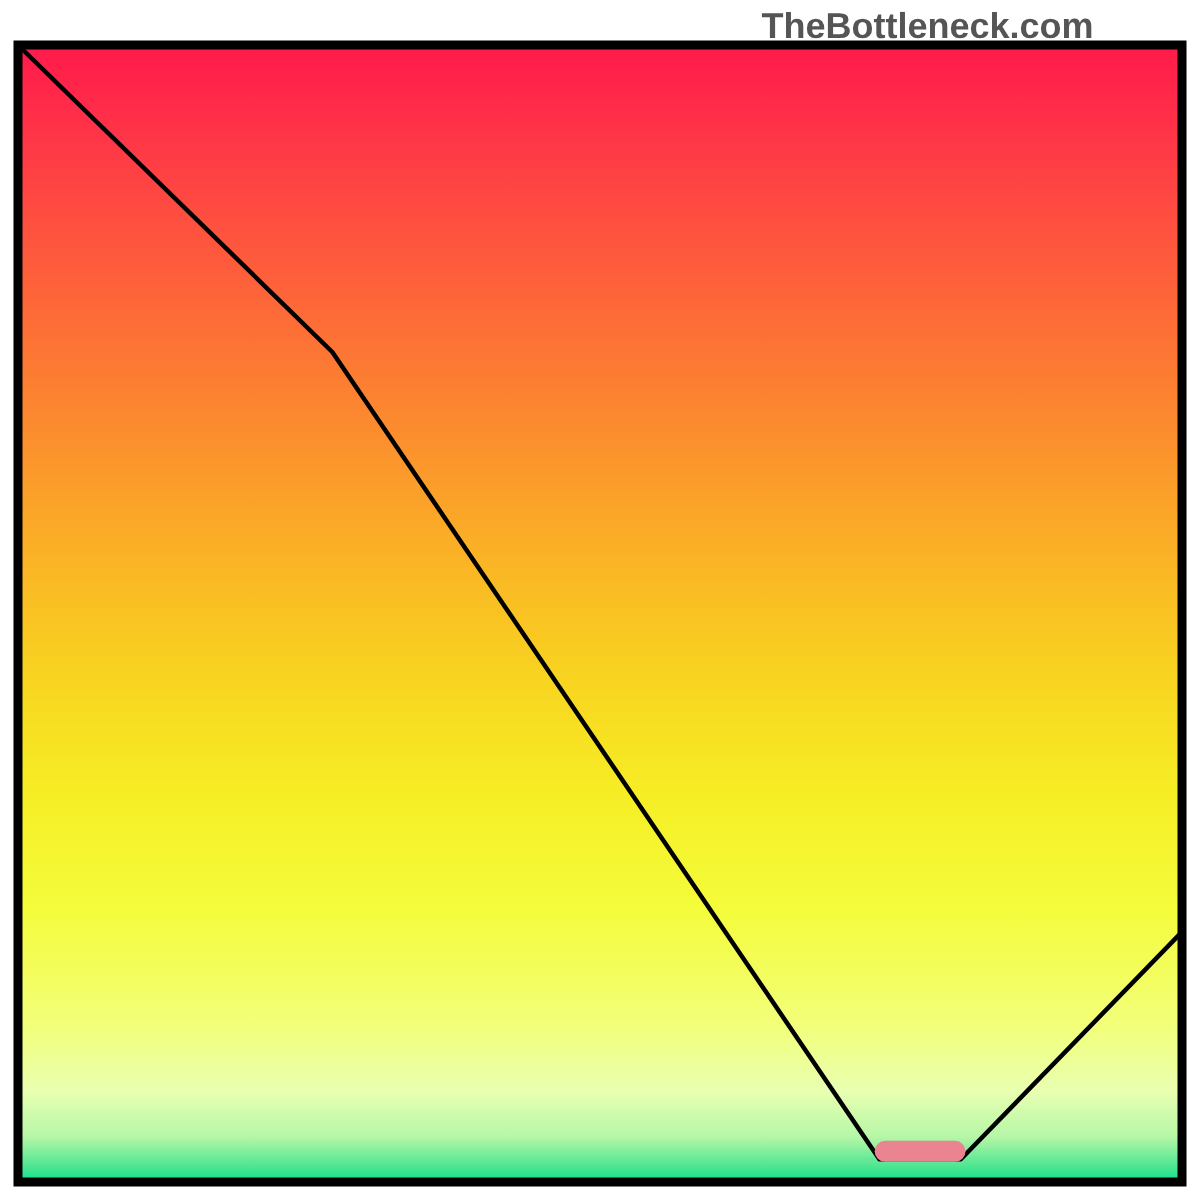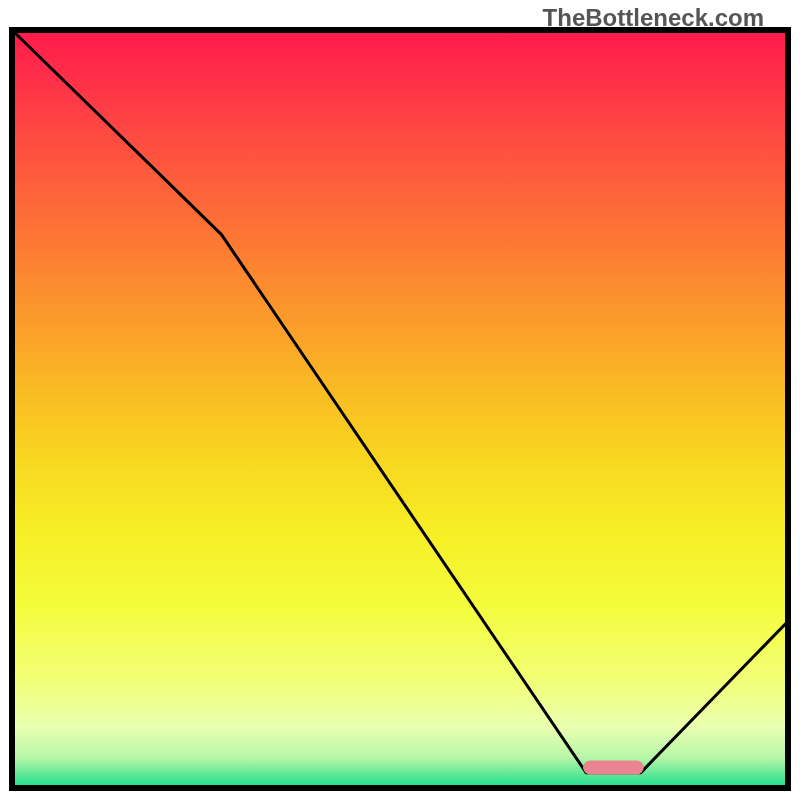--- a/index.html
+++ b/index.html
@@ -7,21 +7,20 @@
     padding: 0;
     width: 800px;
     height: 800px;
     background: #ffffff;
     overflow: hidden;
   }
   .chart-wrap {
     position: relative;
     width: 739px;
     height: 800px;
-    padding-left: 35px;
   }
   .watermark {
     position: absolute;
     top: 4px;
     right: 10px;
     font-family: Arial, Helvetica, sans-serif;
     font-size: 24px;
     font-weight: 600;
     color: #555;
     pointer-events: none;

